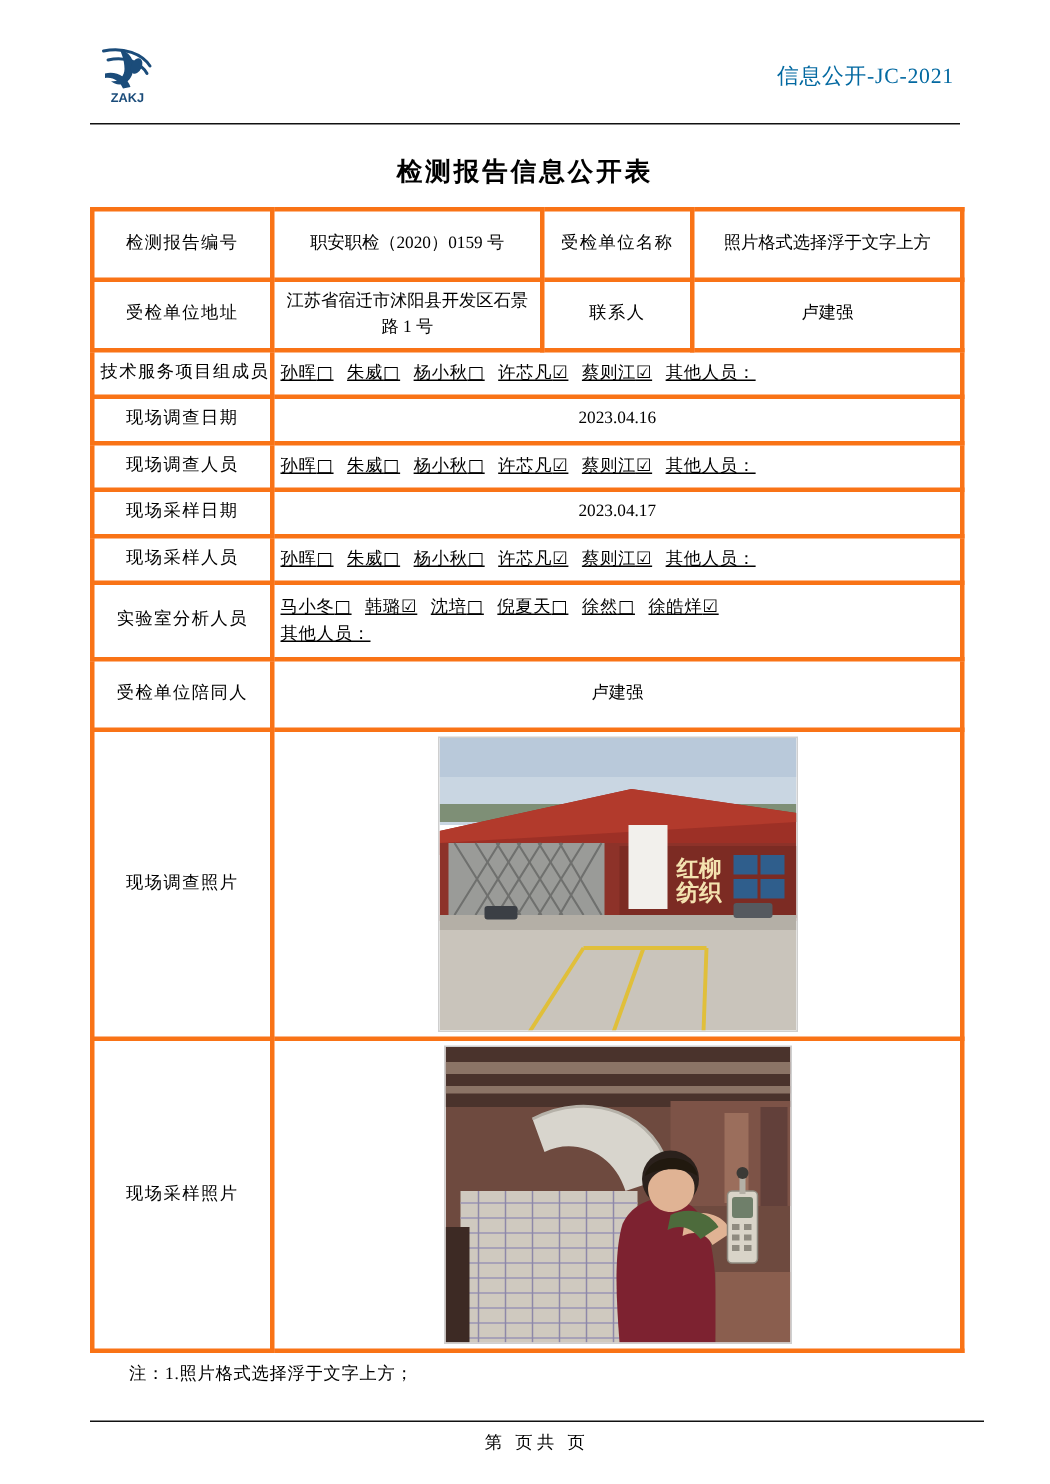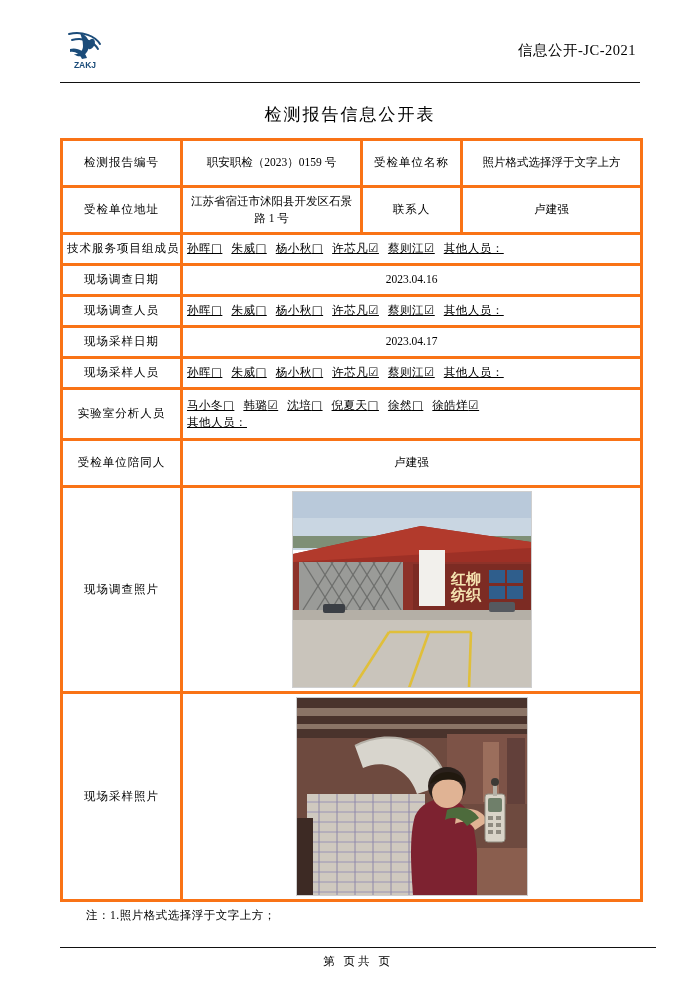--- a/index.html
+++ b/index.html
@@ -47,31 +47,31 @@
   }
   .logo svg { display: block; }
   .company-name {
     font-size: 15px;
     letter-spacing: 1px;
     font-family: "Liberation Serif", serif;
     white-space: nowrap;
   }
   .header-right {
     font-size: 14.5px;
-    color: #000000;
+    color: #0369a1;
     letter-spacing: 0.5px;
     white-space: nowrap;
     padding-right: 4px;
   }
 
   
   .doc-title {
     text-align: center;
     font-size: 17px;
-    font-weight: normal;
+    font-weight: bold;
     letter-spacing: 2px;
     margin: 20px 0 12px 0;
     font-family: "Liberation Serif", serif;
   }
 
   
   table.main {
     border-collapse: collapse;
     width: 100%;
     table-layout: fixed;
@@ -175,21 +175,21 @@
     <colgroup>
       <col style="width:120px">
       <col style="width:180px">
       <col style="width:100px">
       <col style="width:180px">
     </colgroup>
     <tbody>
 
       <tr class="h-row2">
         <td class="lbl">检测报告编号</td>
-        <td class="ctr">职安职检（2023）0159 号</td>
+        <td class="ctr">职安职检（2020）0159 号</td>
         <td class="lbl">受检单位名称</td>
         <td class="ctr">照片格式选择浮于文字上方</td>
       </tr>
 
       <tr class="h-row2">
         <td class="lbl">受检单位地址</td>
         <td class="ctr">江苏省宿迁市沭阳县开发区石景路 1 号</td>
         <td class="lbl">联系人</td>
         <td class="ctr">卢建强</td>
       </tr>

